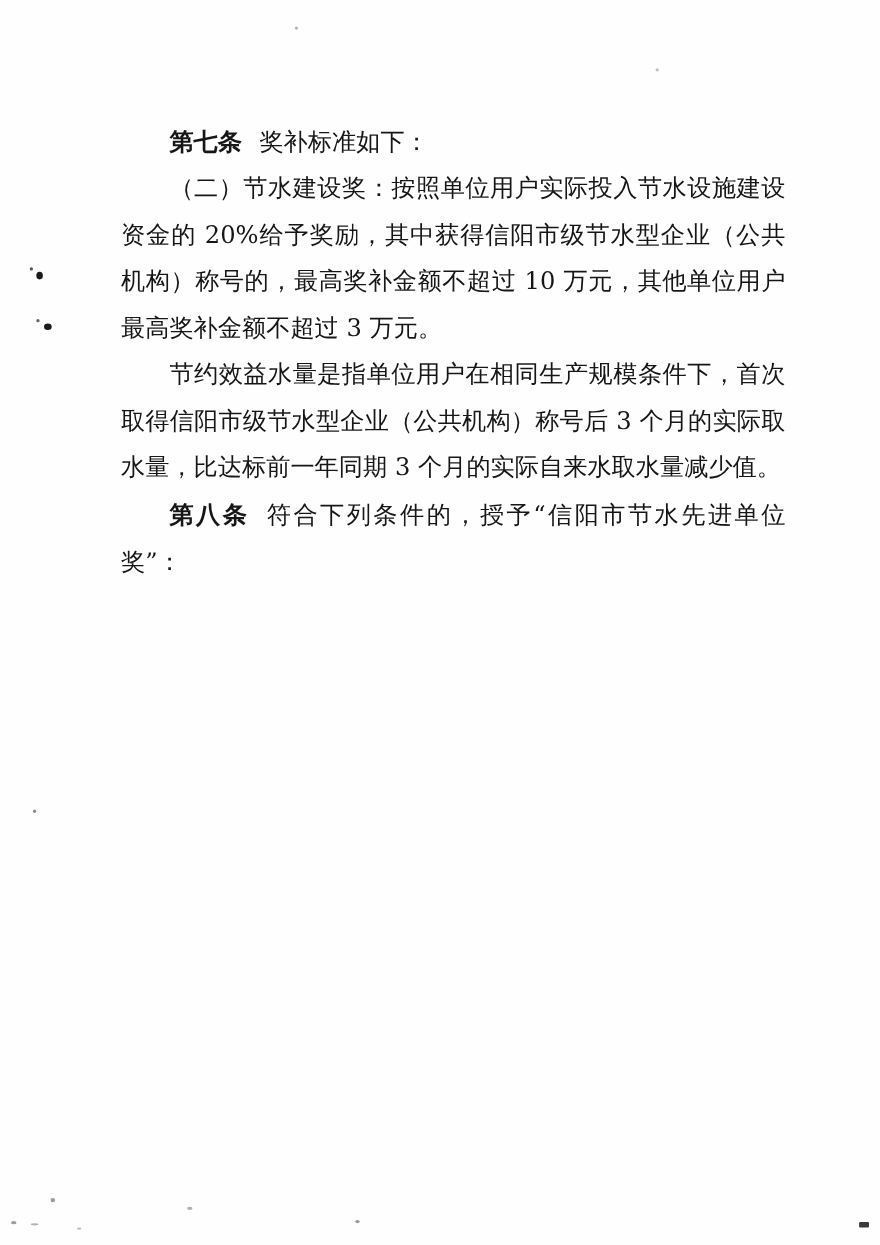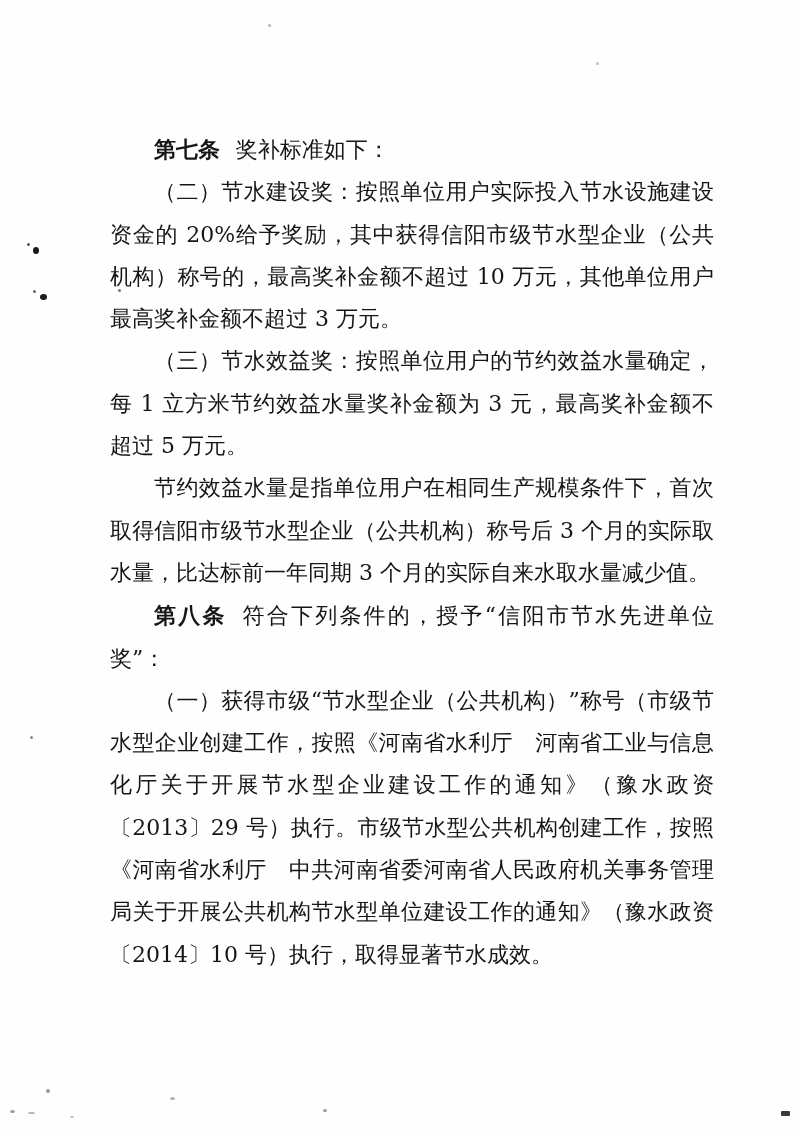--- a/index.html
+++ b/index.html
@@ -12,21 +12,21 @@
     width: 800px;
     height: 1132px;
     background: #fefefe;
     overflow: hidden;
     color: #161616;
     font-family: "DejaVu Serif", "Liberation Serif", serif;
   }
   .content {
     position: absolute;
     left: 110px;
-    top: 128px;
+    top: 108px;
     width: 604px;
   }
   .content p {
     margin: 0;
     font-size: 22px;
     line-height: 42.3px;
     text-align: justify;
     text-indent: 2em;
     color: #161616;
     -webkit-font-smoothing: antialiased;
@@ -62,27 +62,25 @@
 
 <div class="page">
 
   <div class="content">
 
     <p><b class="kw">第七条</b><span>奖补标准如下：</span></p>
 
 
     <p><span>（二）节水建设奖：按照单位用户实际投入节水设施建设资金的 20%给予奖励，其中获得信阳市级节水型企业（公共机构）称号的，最高奖补金额不超过 10 万元，其他单位用户最高奖补金额不超过 3 万元。</span></p>
 
-    <p><span>（三）节水效益奖：按照单位用户的节约效益水量确定，每 1 立方米节约效益水量奖补金额为 3 元，最高奖补金额不超过 5 万元。</span></p>
 
     <p><span>节约效益水量是指单位用户在相同生产规模条件下，首次取得信阳市级节水型企业（公共机构）称号后 3 个月的实际取水量，比达标前一年同期 3 个月的实际自来水取水量减少值。</span></p>
 
     <p><b class="kw">第八条</b><span>符合下列条件的，授予“信阳市节水先进单位奖”：</span></p>
 
-    <p><span>（一）获得市级“节水型企业（公共机构）”称号（市级节水型企业创建工作，按照《河南省水利厅　河南省工业与信息化厅关于开展节水型企业建设工作的通知》（豫水政资〔2013〕29 号）执行。市级节水型公共机构创建工作，按照《河南省水利厅　中共河南省委河南省人民政府机关事务管理局关于开展公共机构节水型单位建设工作的通知》（豫水政资〔2014〕10 号）执行，取得显著节水成效。</span></p>
 
 
   </div>
 
   <div class="speck s1"></div>
   <div class="speck s2"></div>
   <div class="speck s3"></div>
   <div class="speck s4"></div>
   <div class="speck s5"></div>
   <div class="speck s6"></div>

